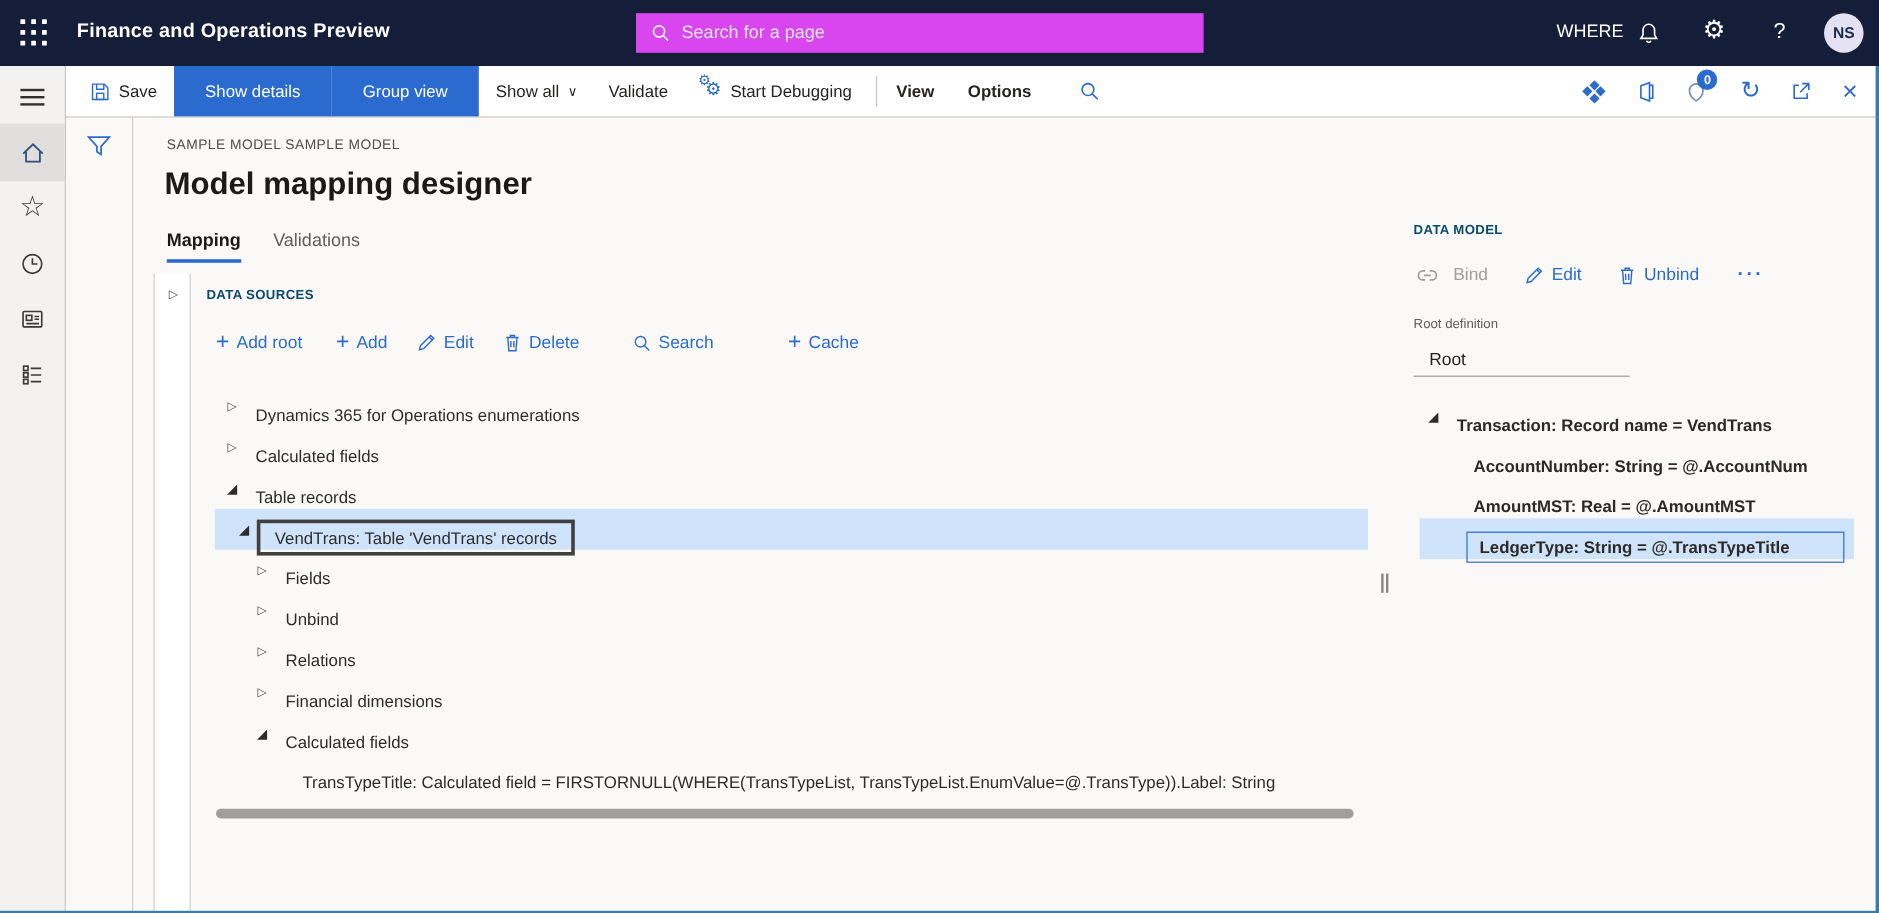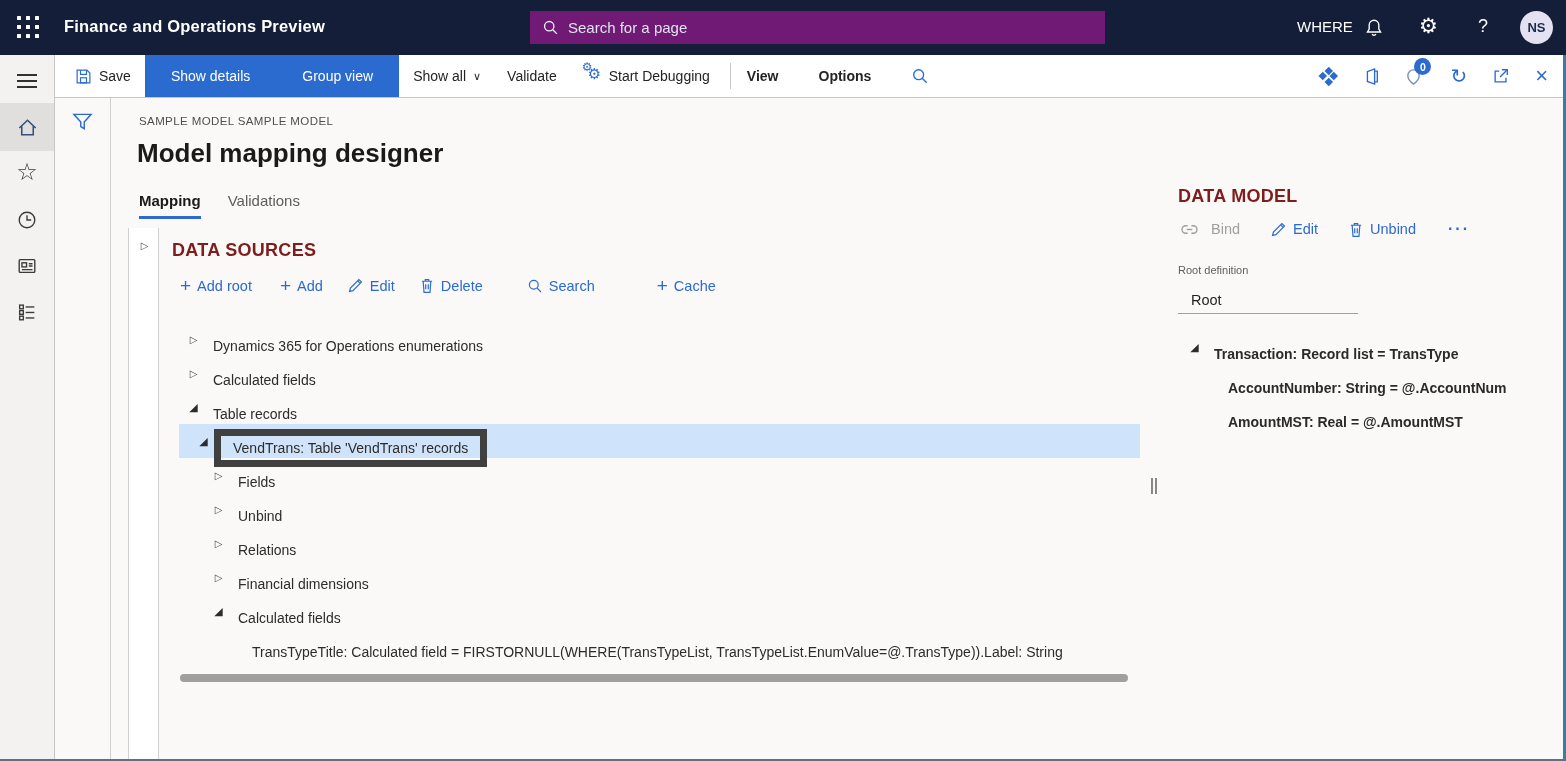--- a/index.html
+++ b/index.html
@@ -6,21 +6,21 @@
   html,body { width:1566px; height:761px; overflow:hidden; }
   body { font-family:"Liberation Sans","DejaVu Sans",sans-serif; background:#faf9f8; color:#252423; }
   #app { position:relative; width:1566px; height:761px; overflow:hidden; background:#faf9f8; }
 
   
   #topbar { position:absolute; left:0; top:0; width:1566px; height:55px; background:#141e38; }
   .waffle { position:absolute; left:17px; top:16px; width:23px; height:23px; display:grid;
             grid-template-columns:repeat(3,1fr); gap:4px; cursor:pointer; }
   .waffle i { width:3.5px; height:3.5px; background:#fff; border-radius:0.5px; }
   .app-title { position:absolute; left:64px; top:17px; color:#fff; font-size:16.5px; font-weight:700; letter-spacing:0.2px; }
-  .tb-search { position:absolute; left:530px; top:11px; width:575px; height:33px; background:#701a75;
+  .tb-search { position:absolute; left:530px; top:11px; width:473px; height:33px; background:#d946ef;
                display:flex; align-items:center; padding-left:12px; }
   .tb-search svg { flex:0 0 auto; }
   .tb-search input { flex:1; background:transparent; border:none; outline:none; color:#eef1f6;
                      font-size:15px; margin-left:9px; font-family:inherit; }
   .tb-search input::placeholder { color:#dfe4ee; }
   .tb-company { position:absolute; left:1297px; top:18px; color:#fff; font-size:15px; cursor:pointer; }
   .tb-ico { position:absolute; top:17px; color:#fff; cursor:pointer; line-height:1; }
   .tb-gear { font-size:21px; top:15px; }
   .tb-help { font-size:18px; font-weight:400; top:17px; }
   .avatar { position:absolute; left:1520px; top:11px; width:33px; height:33px; border-radius:50%;
@@ -76,36 +76,36 @@
   .tab { padding-bottom:7px; cursor:pointer; color:#605e5c; }
   .tab-active { color:#1b1a19; font-weight:700; border-bottom:3px solid #2b6bd0; }
 
   
   #gutter { position:absolute; left:128px; top:228px; width:31px; height:531px; background:#ffffff;
             border-left:1px solid #d2d0ce; border-right:1px solid #d2d0ce; }
   #gutter .twisty { position:absolute; left:9px; top:12px; }
 
   
   #ds-panel { position:absolute; left:159px; top:228px; width:1011px; height:531px; }
-  .panel-h { font-size:18px; font-weight:700; color:#7f1d1d; letter-spacing:0.3px; }
+  .panel-h { font-size:11px; font-weight:700; color:#0c4a6e; letter-spacing:0.3px; }
   #ds-panel .panel-h { position:absolute; left:13px; top:12px; }
   #ds-actions { position:absolute; left:21px; top:48px; display:flex; align-items:center; font-size:14.5px; color:#2b6bd0; }
   .act { display:flex; align-items:center; cursor:pointer; white-space:nowrap; }
   .act .plus { font-size:19px; font-weight:400; margin-right:6px; line-height:1; }
   .act svg { margin-right:6px; }
   .ds-tree { position:absolute; left:0; top:94px; width:100%; }
   .row { height:34px; display:flex; align-items:center; font-size:14px; color:#2d2c2b; cursor:pointer; }
   .twisty { font-size:10px; color:#4d4b49; width:13px; text-align:center; flex:0 0 auto; }
   .twisty.exp { font-size:11px; color:#2d2c2b; }
   .row .lbl { margin-left:13px; white-space:nowrap;margin-top:13px; }
   .ind1 { padding-left:28px; }
   .ind3 { padding-left:53px; }
   .ind4 { padding-left:93px; }
   .row-selected { background:#cfe4fa; margin-left:20px; margin-right:30px; padding-left:18px; }
-  .row-selected .boxed { margin-left:4px; border:7px solid #404040; padding:4px 12px; }
+  .row-selected .boxed { margin-left:4px; border:3px solid #404040; padding:4px 12px; }
   #ds-scrollbar { position:absolute; left:21px; top:446px; width:948px; height:8px; background:#a19f9d;
                   border-radius:4px; cursor:pointer; }
 
   
   #splitter { position:absolute; left:1151px; top:478px; width:10px; height:18px; display:flex; gap:2px;
               cursor:col-resize; }
   #splitter i { width:2px; height:16px; background:#8a8886; }
 
   
   #dm-panel { position:absolute; left:1178px; top:180px; width:372px; height:579px; }
@@ -193,21 +193,21 @@
       <span class="gearpair">
         <span class="g1">⚙</span>
           <span class="g2">⚙</span>
       </span>
       <span>Start Debugging</span>
     </div>
     <div class="tb-divider"></div>
     <div class="tbtn bold" style="margin-left:16px;">
       <span>View</span>
     </div>
-    <div class="tbtn bold" style="margin-left:40px;">
+    <div class="tbtn bold" style="margin-left:28px;">
       <span>Options</span>
     </div>
     <div class="tbtn" style="margin-left:40px;">
       <svg width="18" height="18" viewBox="0 0 20 20" fill="none" stroke="#2b6bd0" stroke-width="1.5">
         <circle cx="8.5" cy="8.5" r="5.5"></circle>
           <path d="M12.7 12.7 L17.5 17.5"></path>
       </svg>
     </div>
 
     <div id="toolbar-right">
@@ -421,27 +421,30 @@
       </span>
       <span class="dm-ellipsis" style="margin-left:32px;">···</span>
     </div>
 
     <div class="dm-label">Root definition</div>
     <div class="dm-field">Root</div>
 
     <div class="dm-tree">
       <div class="row dm-ind1">
         <span class="twisty exp">◢</span>
-        <span class="lbl">Transaction: Record list = TransType</span>
+        <span class="lbl">Transaction: Record name = VendTrans</span>
       </div>
       <div class="row dm-ind2">
         <span class="lbl" style="margin-left:0;">AccountNumber: String = @.AccountNum</span>
       </div>
       <div class="row dm-ind2">
         <span class="lbl" style="margin-left:0;">AmountMST: Real = @.AmountMST</span>
       </div>
+      <div class="row dm-row-selected">
+        <span class="lbl boxed">LedgerType: String = @.TransTypeTitle</span>
+      </div>
     </div>
   </section>
 
   <div id="frame-right"></div>
   <div id="frame-bottom"></div>
 
 </div>
 
 </body></html>

